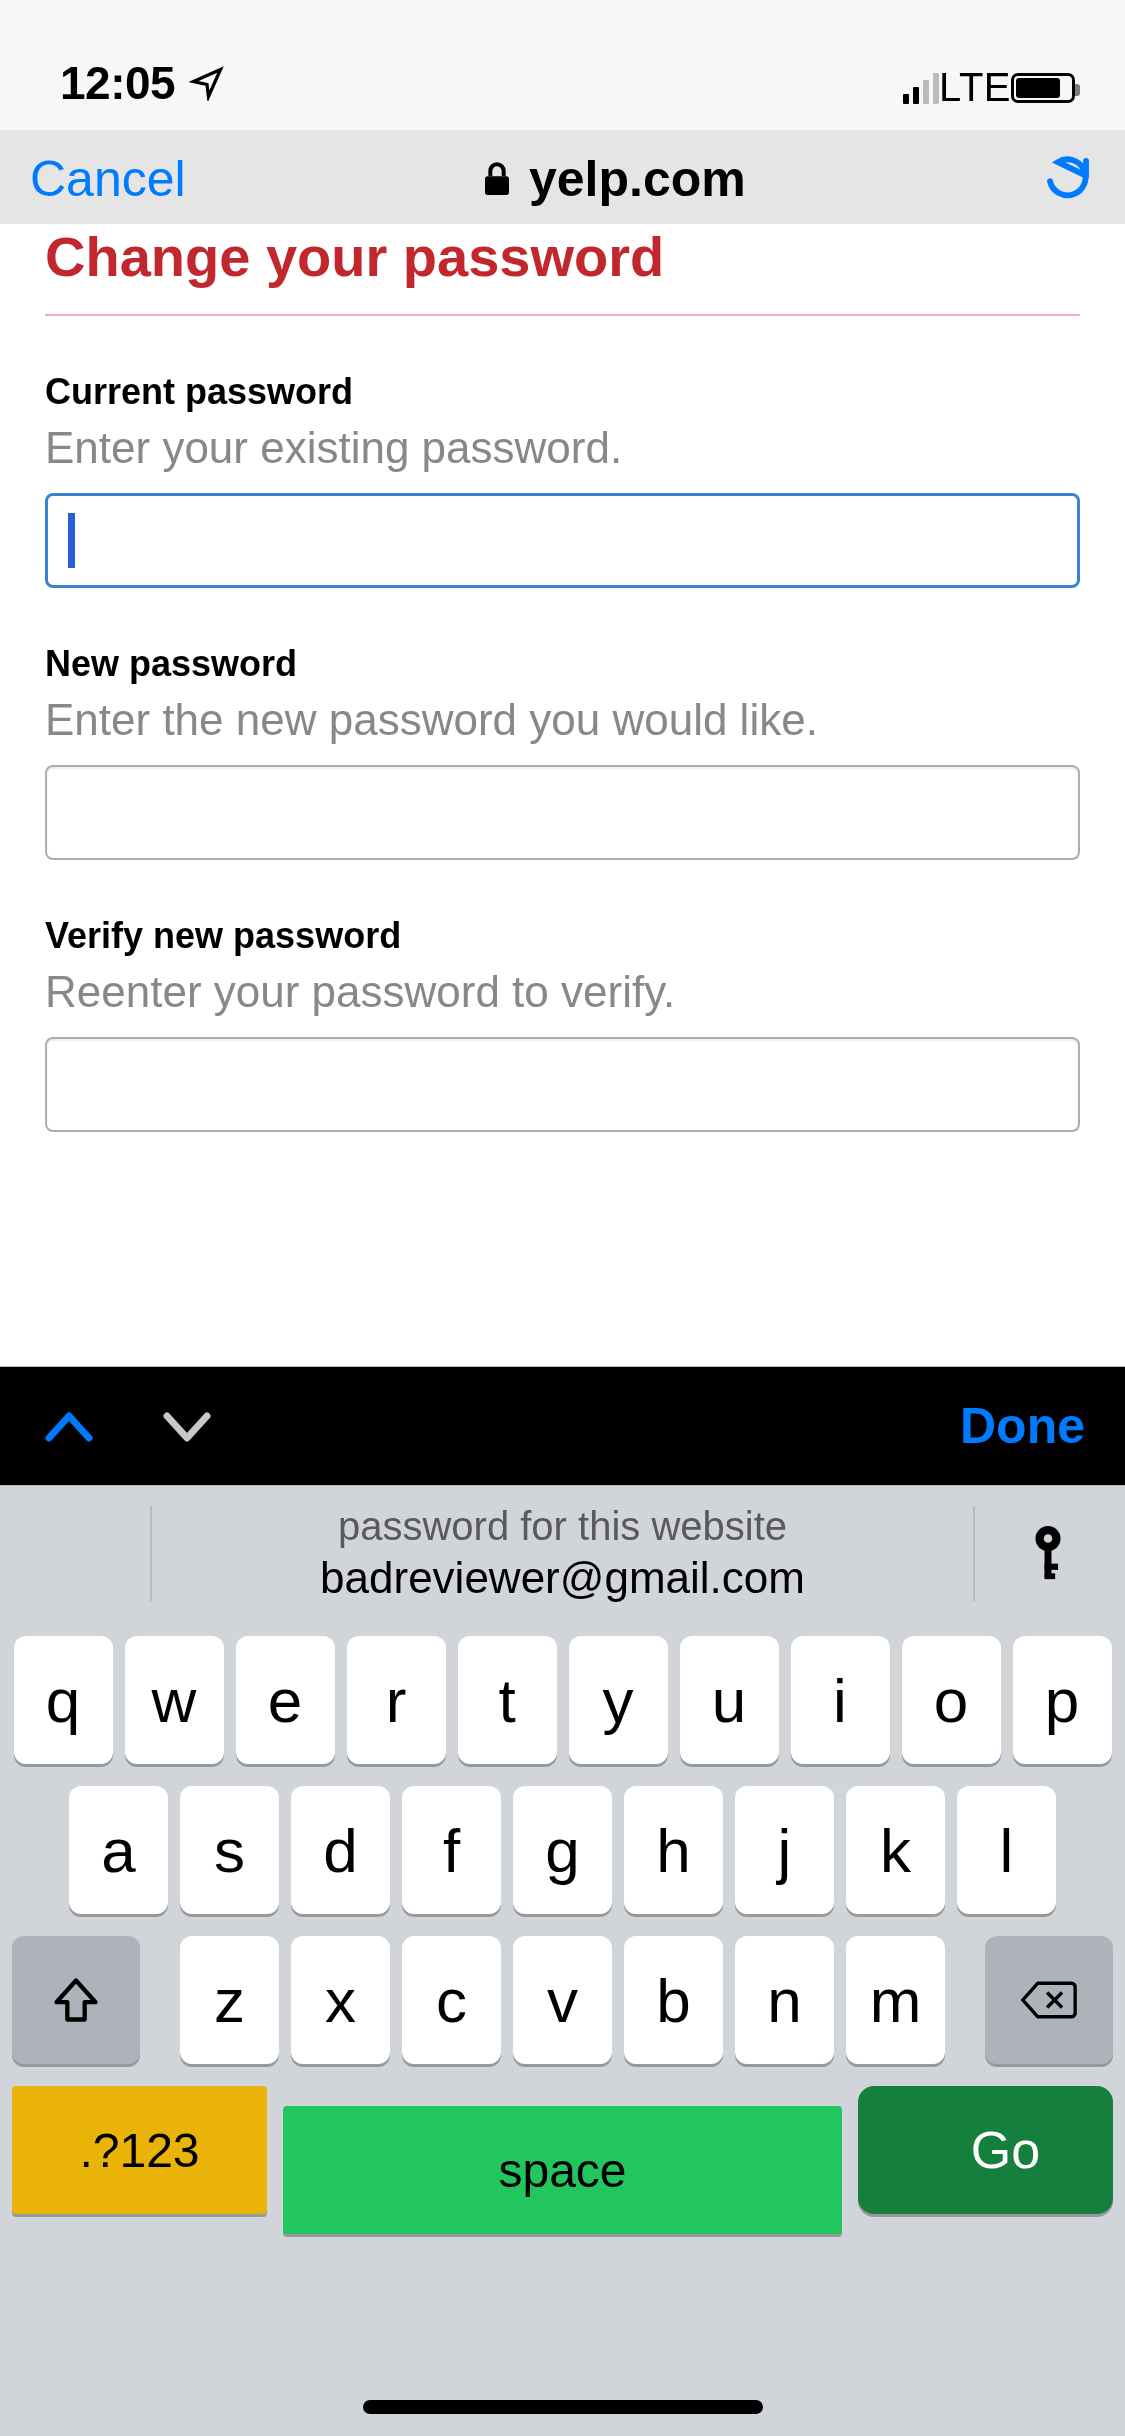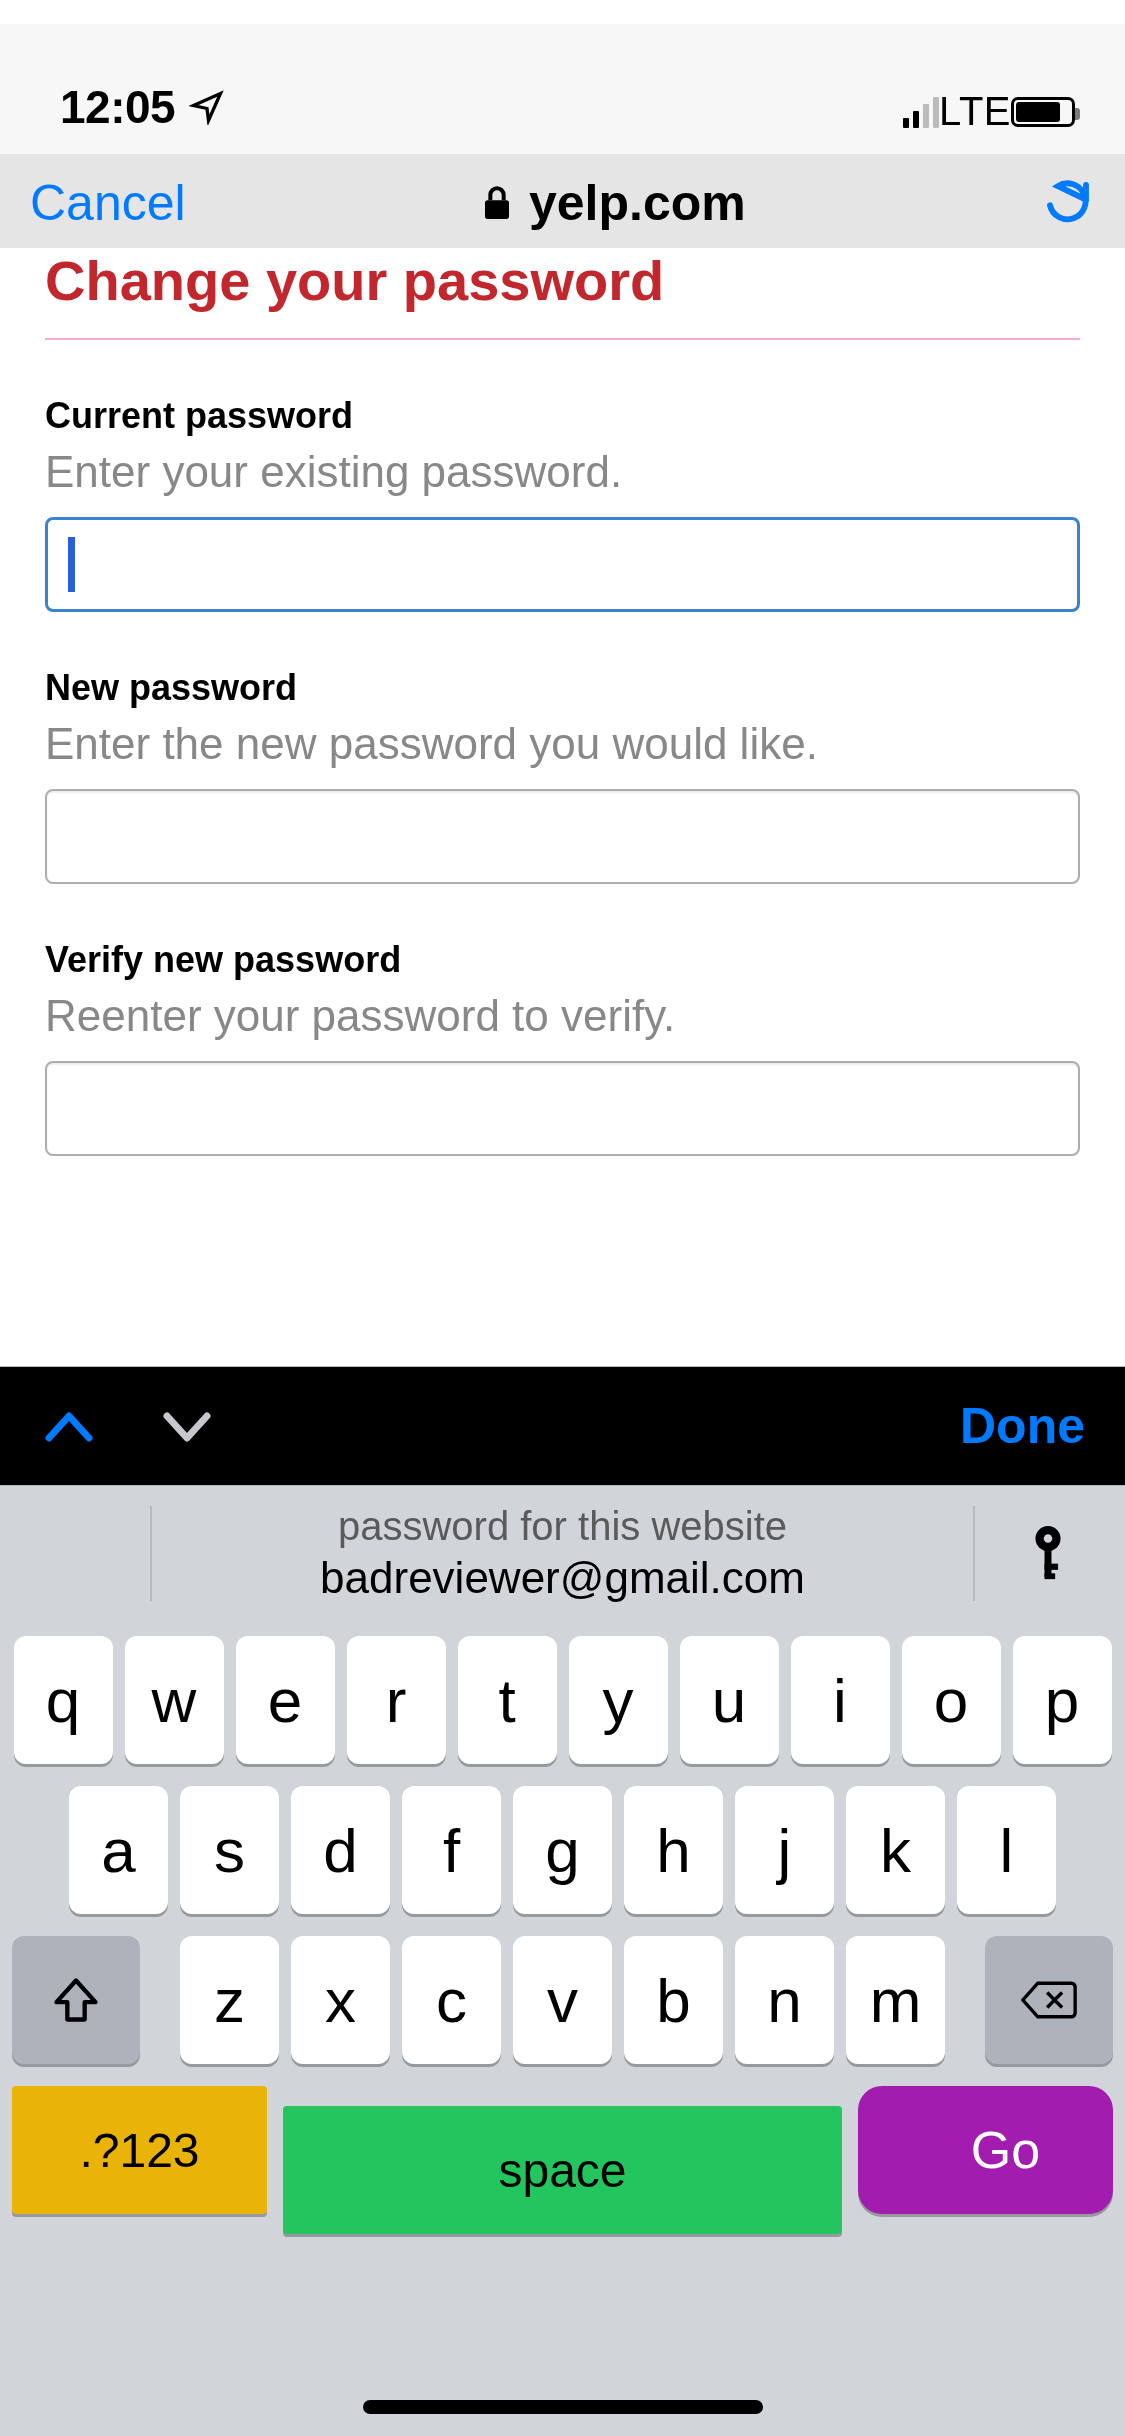--- a/index.html
+++ b/index.html
@@ -13,21 +13,20 @@
   }
 
   
   .status-bar {
     height: 130px;
     background: #f7f7f7;
     display: flex;
     align-items: flex-end;
     justify-content: space-between;
     padding: 0 50px 20px 60px;
-    margin-top: 24px;
   }
   .status-left { display: flex; align-items: center; gap: 14px; }
   .status-time { font-size: 46px; font-weight: 600; letter-spacing: -0.5px; }
   .status-right { display: flex; align-items: center; }
   .signal-bars { display: flex; align-items: flex-end; gap: 4px; height: 32px;}
   .signal-bars span { width: 6px; background: #000; border-radius: 1px;}
   .signal-bars span.dim { background: #bbb; }
   .lte { font-size: 40px; font-weight: 500; letter-spacing: 0.5px; }
   .battery {
     width: 64px; height: 30px; border: 3px solid #000; border-radius: 7px;
@@ -146,22 +145,22 @@
     font-size: 48px;
   }
   .key-space {
     flex: 1; height: 128px; background: #22c55e;
     border-radius: 4px; box-shadow: 0 3px 0 rgba(0,0,0,0.28);
     display:flex; align-items:center; justify-content:center;
     font-size: 48px;
     margin-top: 20px;
   }
   .key-go {
-    width: 255px; height: 128px; background: #a21caf; color: #fff;
-    border-radius: 24px; box-shadow: 0 3px 0 rgba(0,0,0,0.28);
+    width: 255px; height: 128px; background: #15803d; color: #fff;
+    border-radius: 16px; box-shadow: 0 3px 0 rgba(0,0,0,0.28);
     display:flex; align-items:center; justify-content:center;
     font-size: 52px;
     padding-left: 40px;
   }
 
   .home-indicator {
     position: absolute; bottom: 22px; left: 50%; transform: translateX(-50%);
     width: 400px; height: 14px; background: #000; border-radius: 10px;
   }
   .kb-bottom-space { height: 160px; }

